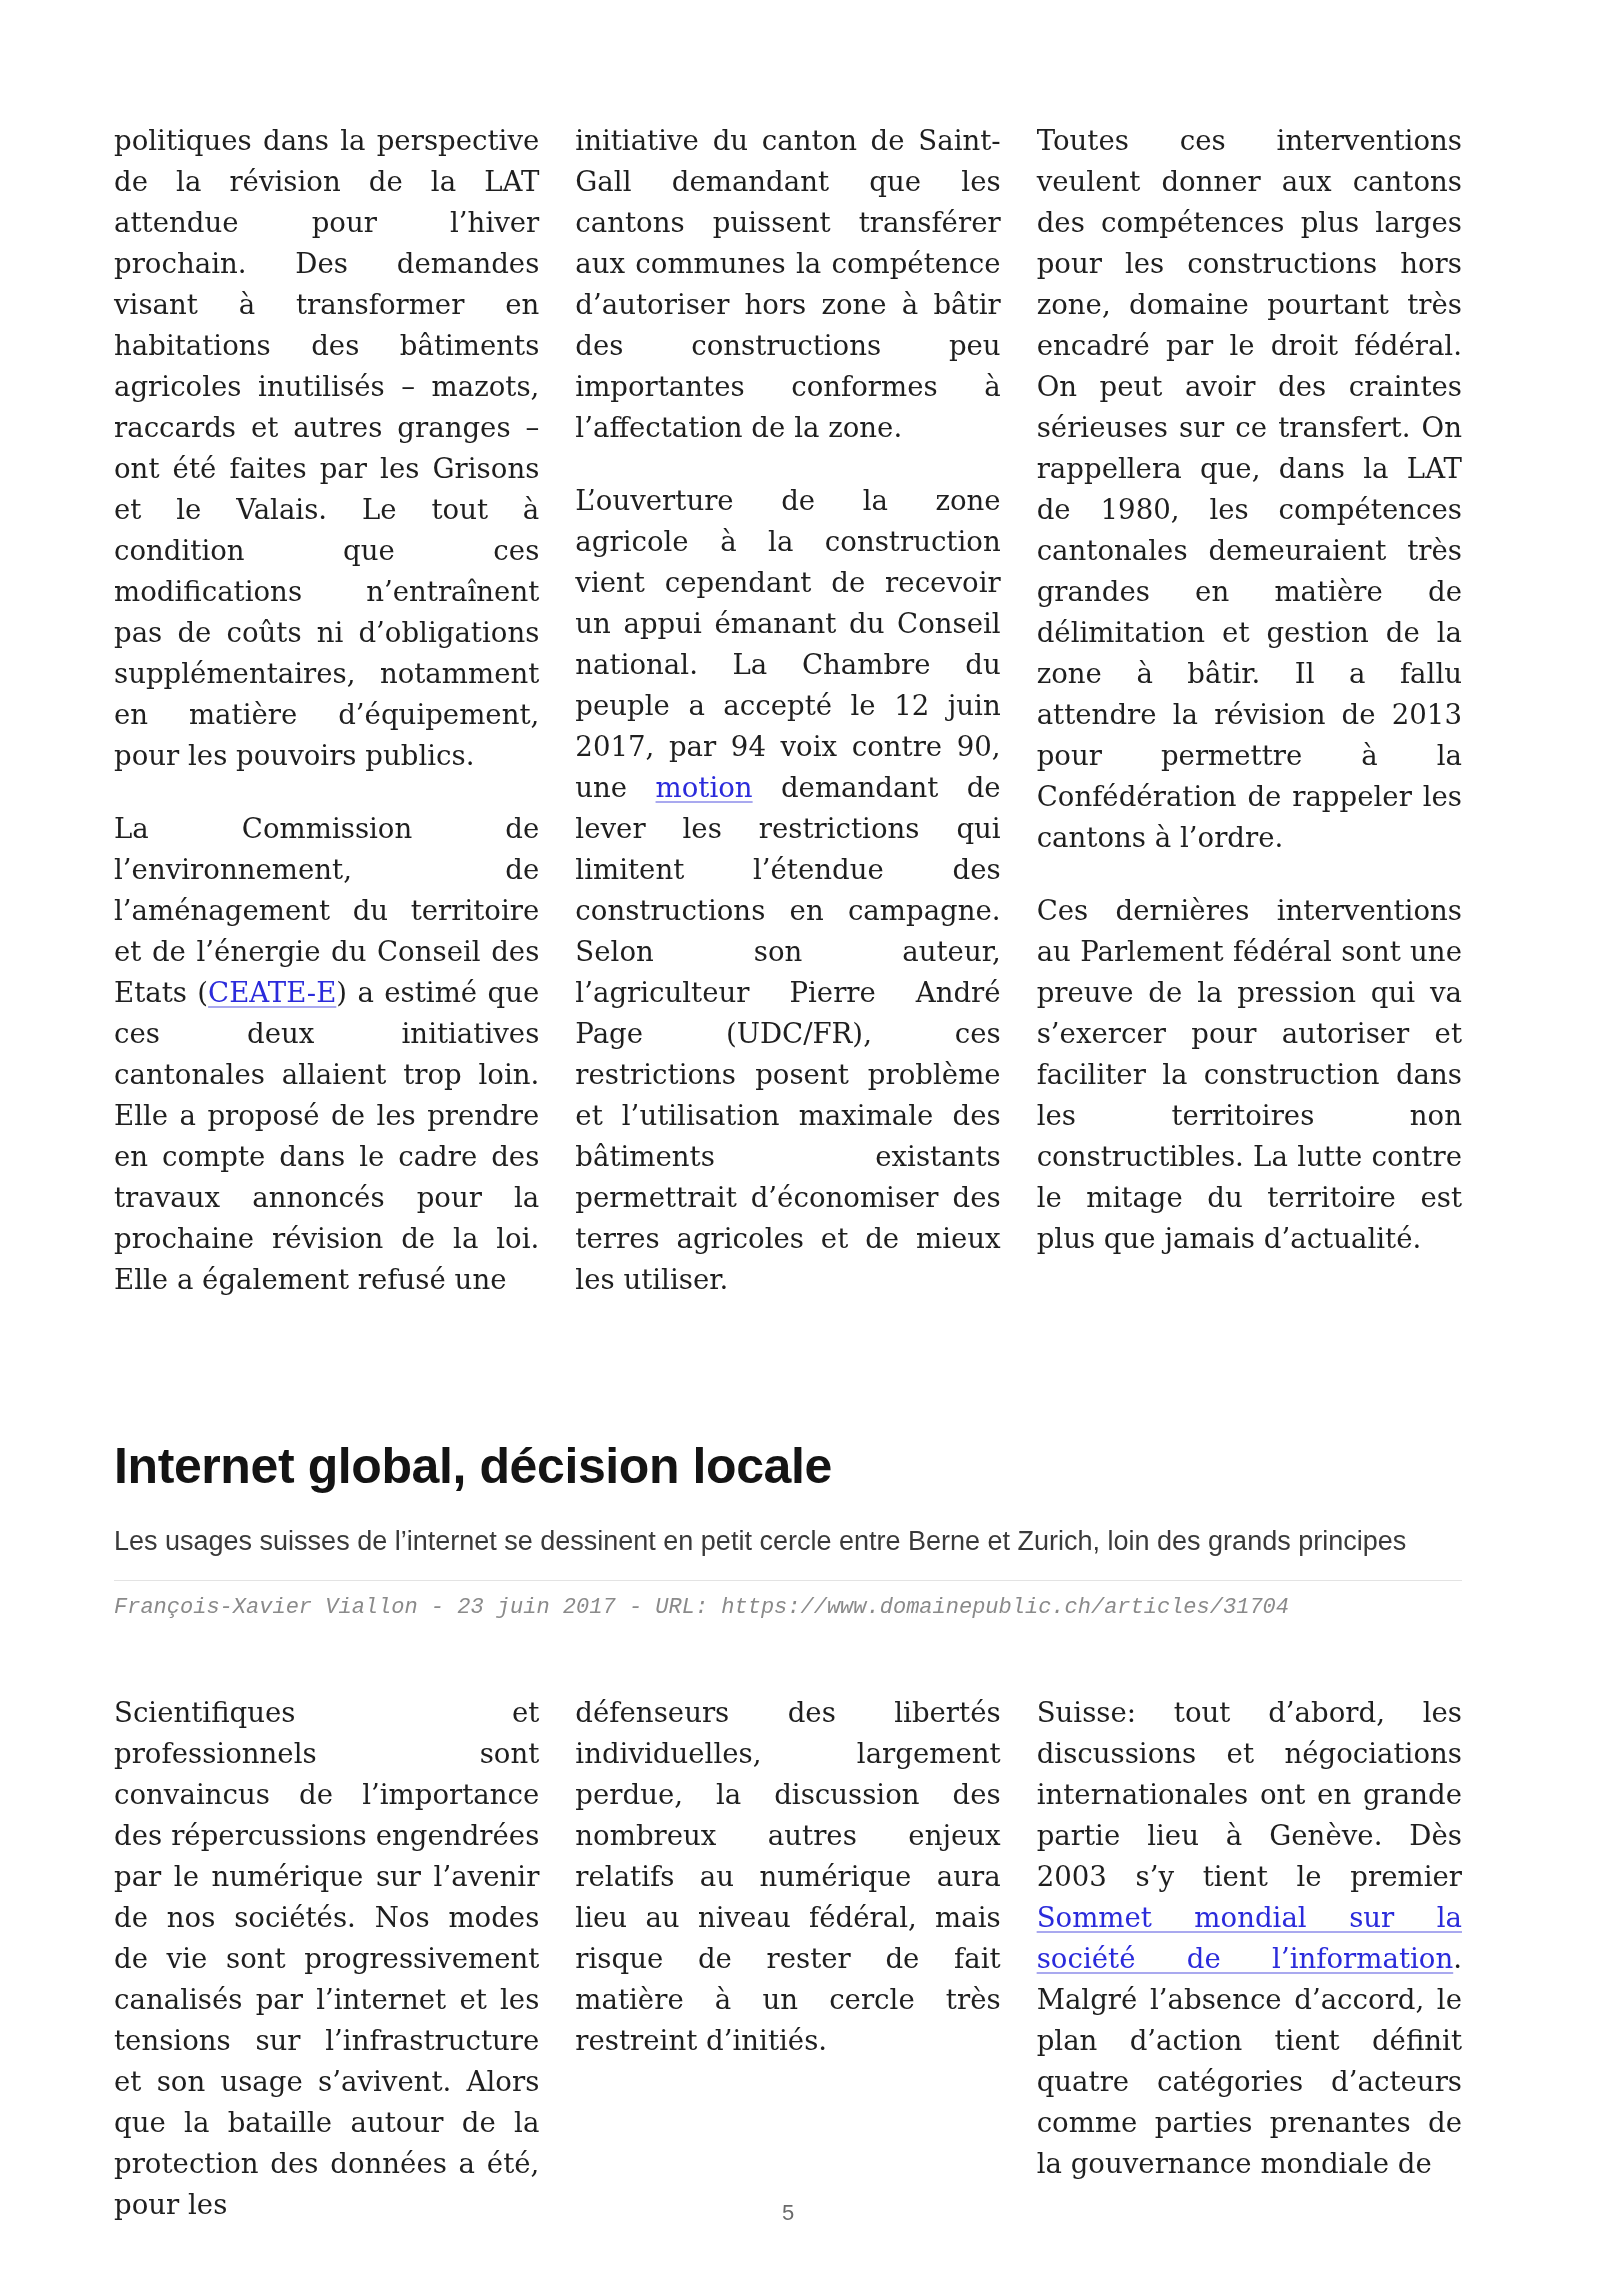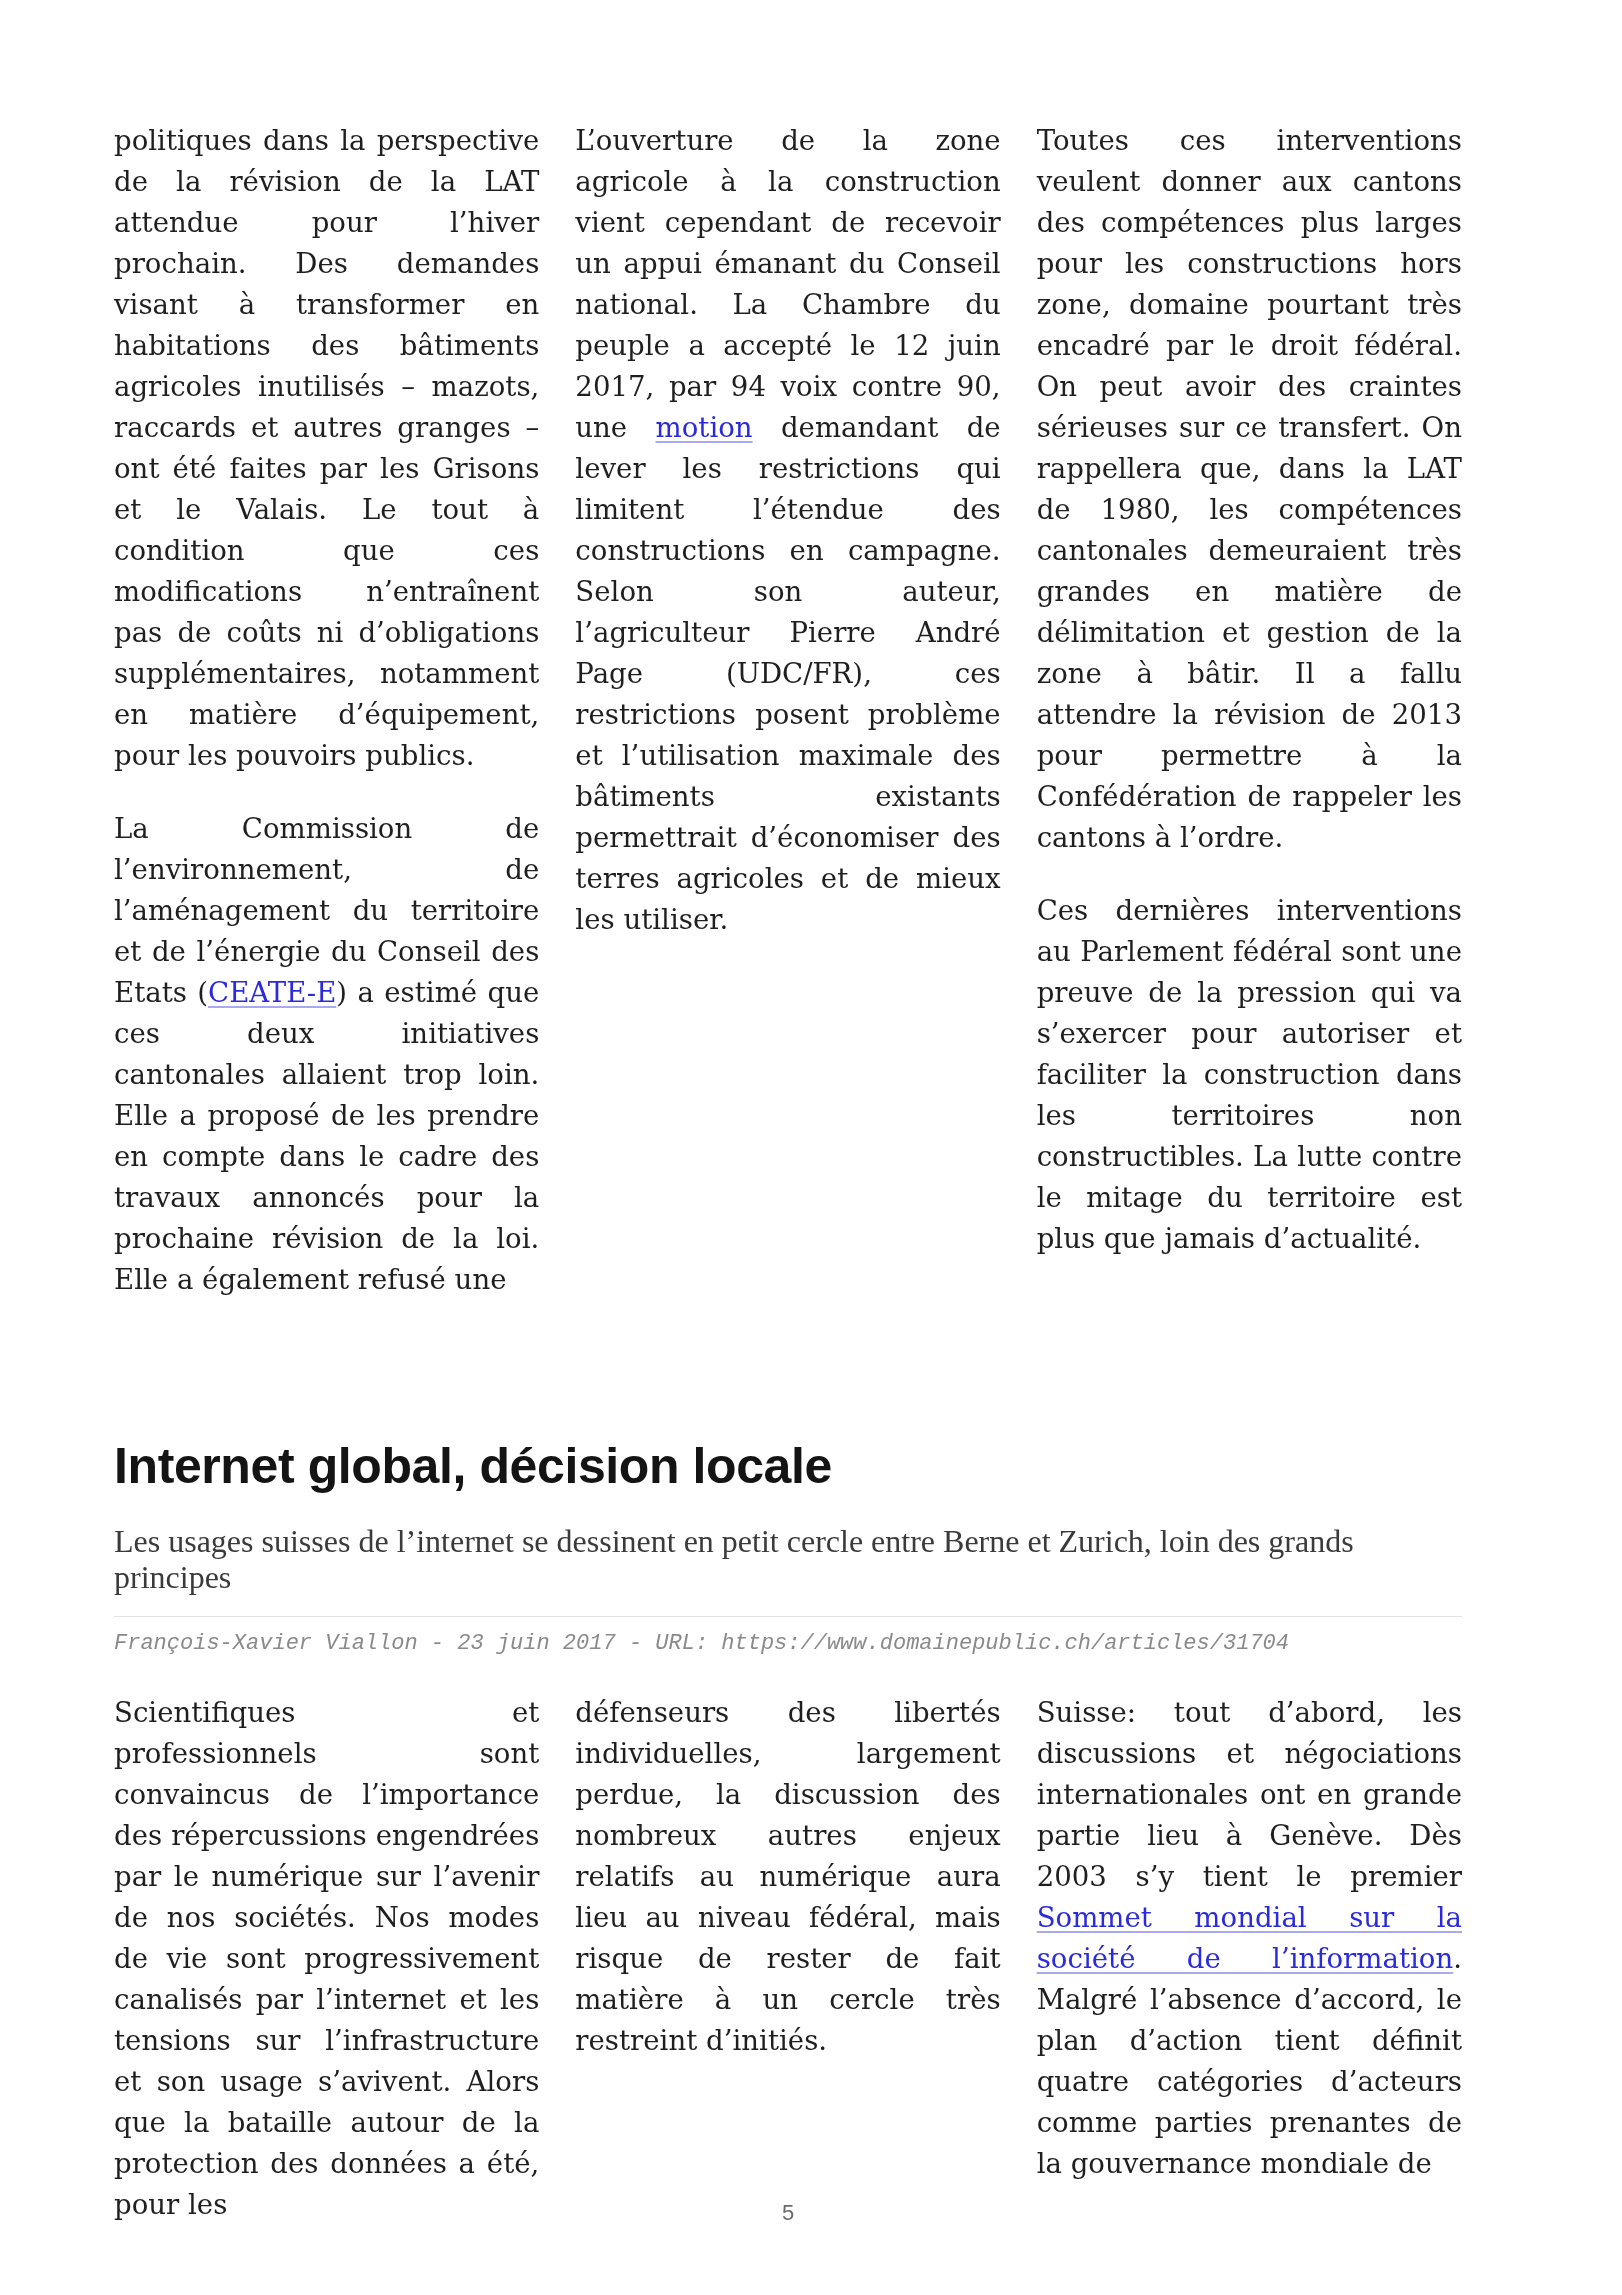--- a/index.html
+++ b/index.html
@@ -45,22 +45,22 @@
     margin: 0;
     font-family: "Liberation Sans", "DejaVu Sans", sans-serif;
     font-weight: 700;
     font-size: 50px;
     line-height: 49px;
     letter-spacing: -0.4px;
     color: #141414;
   }
   .article-subtitle {
     margin: 32px 0 0 0;
-    font-family: Liberation Serif, serif;
-    font-size: 32px;
+    font-family: Liberation Sans, sans-serif;
+    font-size: 27px;
     line-height: 36px;
     color: #3a3a3a;
   }
   .divider {
     border: none;
     border-top: 1.6px solid #e3e3e3;
     margin: 21px 0 0 0;
   }
   .article-byline {
     margin: 13px 0 0 0;
@@ -92,20 +92,21 @@
 
 <div class="page">
 
   <section class="art1-body">
     <div class="cols" id="art1-cols">
         <div class="col">
           <p><span>politiques dans la perspective de la révision de la LAT attendue pour l’hiver prochain. Des demandes visant à transformer en habitations des bâtiments agricoles inutilisés – mazots, raccards et autres granges – ont été faites par les Grisons et le Valais. Le tout à condition que ces modifications n’entraînent pas de coûts ni d’obligations supplémentaires, notamment en matière d’équipement, pour les pouvoirs publics.</span></p>
           <p><span>La Commission de l’environnement, de l’aménagement du territoire et de l’énergie du Conseil des Etats (</span><a href="#" class="link">CEATE-E</a><span>) a estimé que ces deux initiatives cantonales allaient trop loin. Elle a proposé de les prendre en compte dans le cadre des travaux annoncés pour la prochaine révision de la loi. Elle a également refusé une</span></p>
         </div>
         <div class="col">
+          <p><span>initiative du canton de Saint-Gall demandant que les cantons puissent transférer aux communes la compétence d’autoriser hors zone à bâtir des constructions peu importantes conformes à l’affectation de la zone.</span></p>
           <p><span>L’ouverture de la zone agricole à la construction vient cependant de recevoir un appui émanant du Conseil national. La Chambre du peuple a accepté le 12 juin 2017, par 94 voix contre 90, une </span><a href="#" class="link">motion</a><span> demandant de lever les restrictions qui limitent l’étendue des constructions en campagne. Selon son auteur, l’agriculteur Pierre André Page (UDC/FR), ces restrictions posent problème et l’utilisation maximale des bâtiments existants permettrait d’économiser des terres agricoles et de mieux les utiliser.</span></p>
         </div>
         <div class="col">
           <p><span>Toutes ces interventions veulent donner aux cantons des compétences plus larges pour les constructions hors zone, domaine pourtant très encadré par le droit fédéral. On peut avoir des craintes sérieuses sur ce transfert. On rappellera que, dans la LAT de 1980, les compétences cantonales demeuraient très grandes en matière de délimitation et gestion de la zone à bâtir. Il a fallu attendre la révision de 2013 pour permettre à la Confédération de rappeler les cantons à l’ordre.</span></p>
           <p><span>Ces dernières interventions au Parlement fédéral sont une preuve de la pression qui va s’exercer pour autoriser et faciliter la construction dans les territoires non constructibles. La lutte contre le mitage du territoire est plus que jamais d’actualité.</span></p>
         </div>
       </div>
   </section>
 
   <header class="art2-header">

